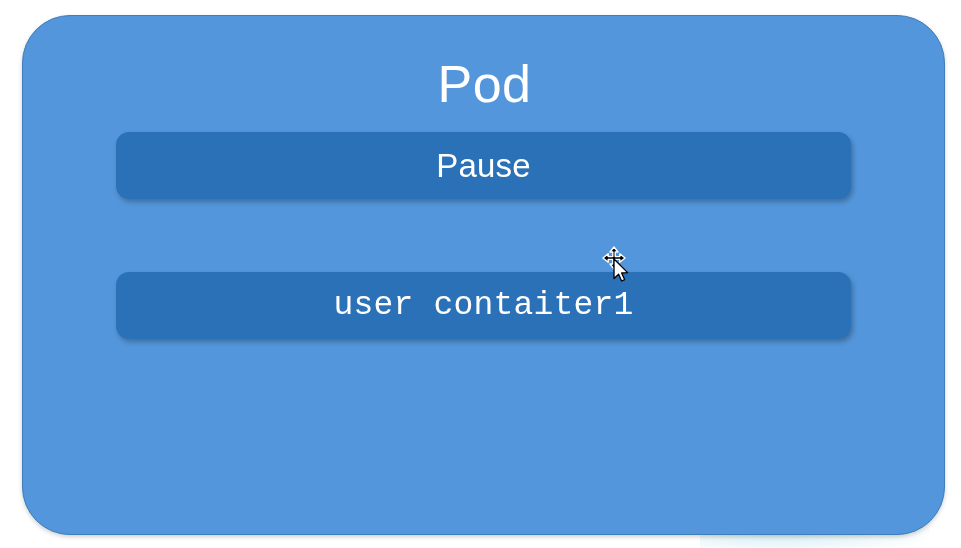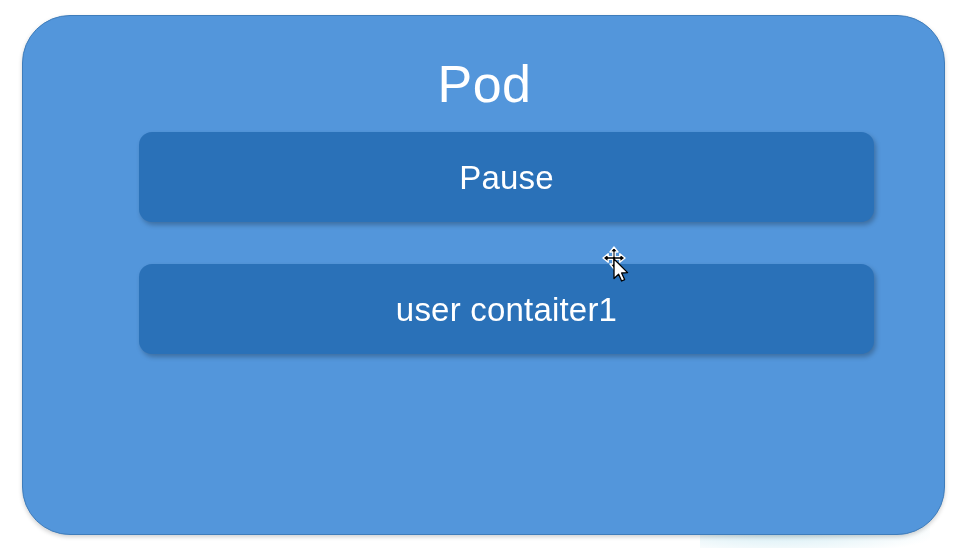--- a/index.html
+++ b/index.html
@@ -63,42 +63,41 @@
     line-height: 1;
     letter-spacing: 0.5px;
     white-space: nowrap;
   }
 
   
   .container-box {
     position: absolute;
     left: 93px;          
     width: 735px;        
-    height: 90px;
+    height: 67px;
     background: #2a71b8;
     border-radius: 13px;
     box-shadow: 2px 3px 5px rgba(0,0,0,0.26);
     display: flex;
     align-items: center;
     justify-content: center;
     box-sizing: border-box;
-    margin-left: 23px;
   }
 
   .container-label {
     color: #ffffff;
     font-size: 33px;
     font-weight: 400;
     line-height: 1;
     white-space: nowrap;
     letter-spacing: 0.2px;
   }
 
   .box-pause      { top: 116px; }  
-  .box-container1 { top: 248px; }  
+  .box-container1 { top: 256px; font-family: Liberation Mono, monospace; }  
   .box-container2 { top: 375px; }  
 
   
   .cursor {
     position: absolute;
     left: 602px;
     top: 246px;
     width: 34px;
     height: 38px;
     z-index: 50;

